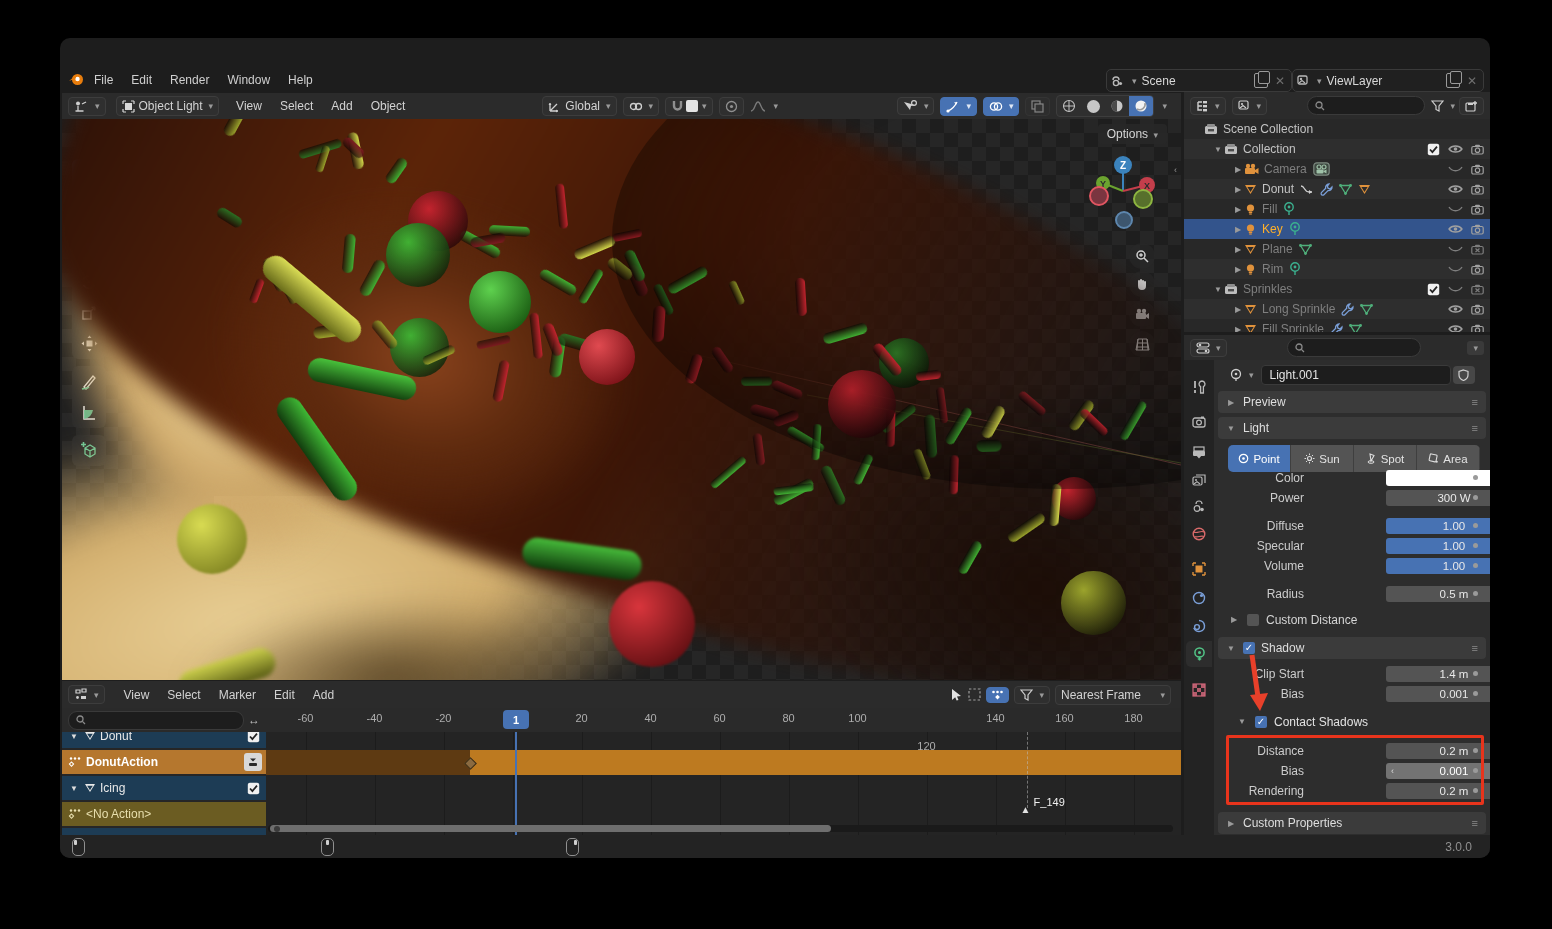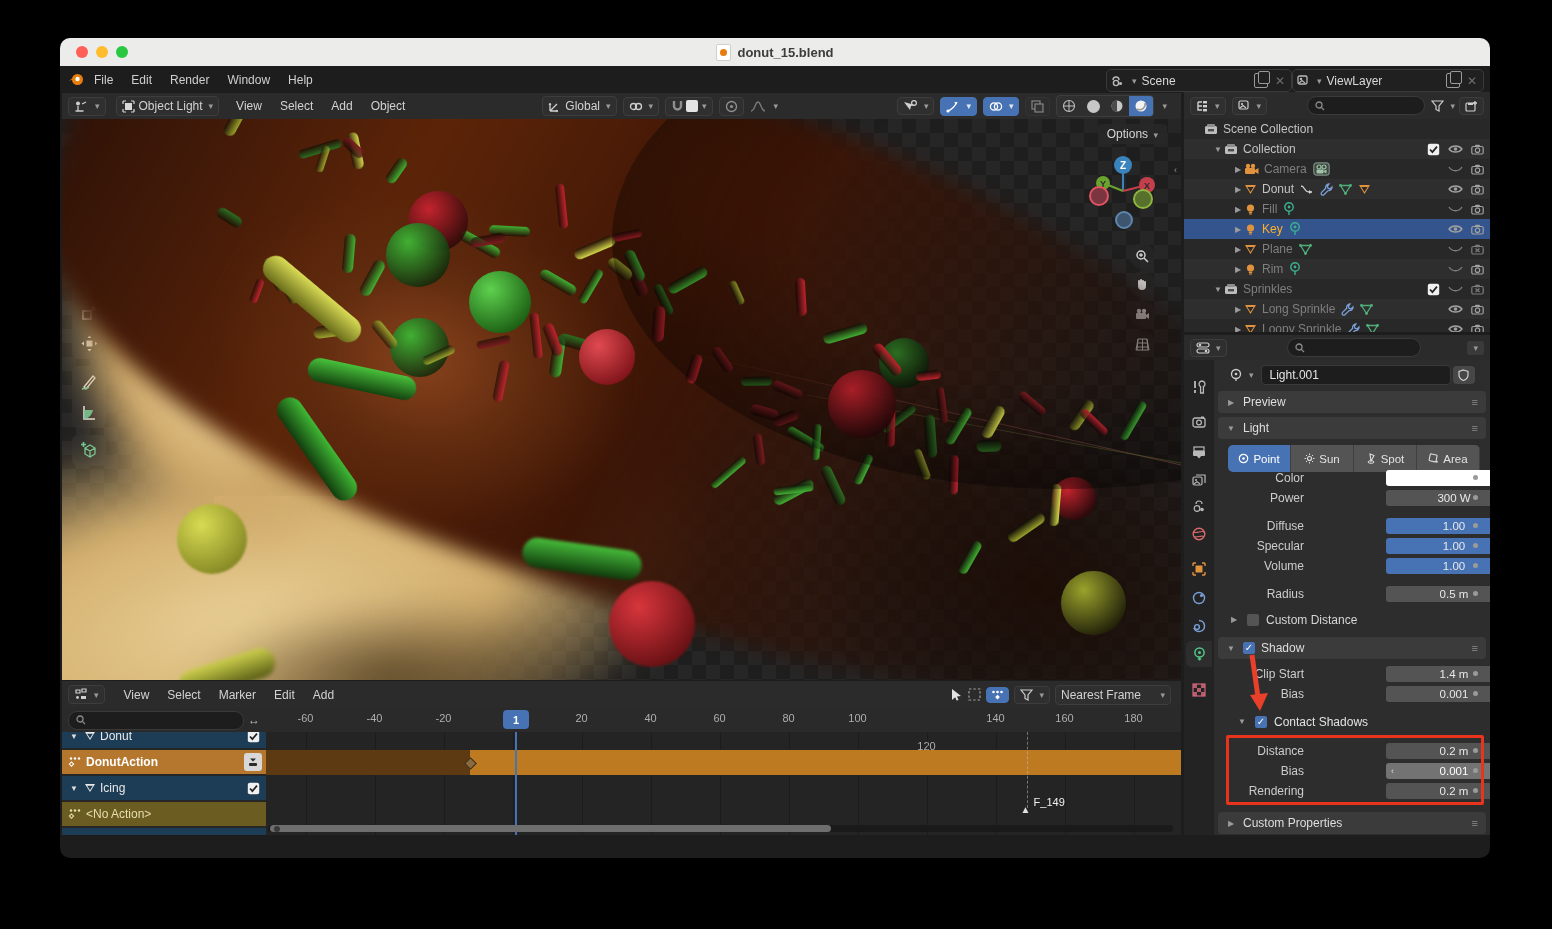--- a/index.html
+++ b/index.html
@@ -91,31 +91,20 @@
   .mouse-ico{width:11px;height:16px;border:1.5px solid #8f8f8f;border-radius:5px;position:relative;display:inline-block;}
   .mouse-ico i{position:absolute;top:1px;width:3px;height:5px;background:#cfcfcf;border-radius:1px;}
   #statusbar{position:absolute;left:0;bottom:0;right:0;height:23px;background:#232323;display:flex;align-items:center;color:#909090;font-size:12px;}
   svg{display:block;}
 </style>
 </head>
 <body>
 
 <div id="window">
 
-  <div id="titlebar">
-    <span class="tl" style="left:16px;background:#ff5f57;"></span>
-    <span class="tl" style="left:36px;background:#febc2e;"></span>
-    <span class="tl" style="left:56px;background:#28c840;"></span>
-    <span id="title">
-      <span class="doc-ico">
-          <i></i>
-        </span>
-      <span>donut_15.blend</span>
-    </span>
-  </div>
 
   <div id="topbar">
     <span style="margin-left:8px">
       <svg width="17" height="15" viewBox="0 0 17 15">
           <circle cx="9.5" cy="7.5" r="5.5" fill="#e87d0d"></circle>
           <circle cx="9.5" cy="7" r="2.2" fill="#fff"></circle>
           <path d="M1 9 L7 4 L8 6 Z" fill="#e87d0d"></path>
         </svg>
     </span>
     <span id="menu-row" style="display:flex">
@@ -889,21 +878,21 @@
         </div>
         <div class="orow" style="top: 200px;">
           <span style="width:48px"></span>
           <span class="tri">▶</span>
           <span style="display:inline-flex">
             <svg width="13" height="11" viewBox="0 0 13 11">
               <path d="M1 1 h11 L6.5 10 Z" fill="#e0923c"></path>
               <path d="M3.4 3 h6.2 L6.5 8 Z" fill="#2b2b2b"></path>
             </svg>
           </span>
-          <span class="nm dim ">Loopy Sprinkle</span>
+          <span class="nm dim ">Fill Sprinkle</span>
           <span style="margin-left:6px;display:inline-flex">
             <svg width="13" height="13" viewBox="0 0 13 13">
               <path d="M9 1 a3.4 3.4 0 0 0-3.3 4.3 L1.6 9.4 a1.6 1.6 0 0 0 2.3 2.3 L8 7.6 A3.4 3.4 0 0 0 12 4 l-2 2-2-.8-.6-2 Z" fill="none" stroke="#7a9fd8" stroke-width="1.3"></path>
             </svg>
           </span>
           <span style="margin-left:6px;display:inline-flex">
             <svg width="13" height="11" viewBox="0 0 13 11">
               <path d="M1.5 1.5 h10 L6.5 9.5 Z" fill="none" stroke="#4fae7a" stroke-width="1.3"></path>
               <circle cx="1.5" cy="1.5" r="1.4" fill="#4fae7a"></circle>
               <circle cx="11.5" cy="1.5" r="1.4" fill="#4fae7a"></circle>
@@ -1340,13 +1329,25 @@
         <div style="position: absolute; left: 760.6px; top: 0px; height: 76px; width: 0px; border-left: 1px dashed rgba(189, 189, 189, 0.533);"></div>
         <div style="position: absolute; left: 754.6px; top: 72px; color: rgb(226, 226, 226); font-size: 10px;">▲</div>
         <div style="position: absolute; left: 767.6px; top: 64px; color: rgb(240, 240, 240); font-size: 11px;">F_149</div>
         <div style="position: absolute; left: 2px; right: 8px; bottom: 3px; height: 7px; background: rgb(26, 26, 26); border-radius: 4px;">
           <div style="position: absolute; left: 2px; width: 62%; top: 0px; bottom: 0px; background: rgb(110, 110, 110); border-radius: 4px;"></div>
           <div style="position: absolute; left: 6px; top: 0.5px; width: 6px; height: 6px; border-radius: 50%; background: rgb(58, 58, 58);"></div>
         </div>
       </div>
   </div>
 
+  <div id="statusbar">
+    <span style="margin-left:12px" class="mouse-ico">
+        <i style="left:1px"></i>
+      </span>
+    <span style="margin-left:236px" class="mouse-ico">
+        <i style="left:3.5px"></i>
+      </span>
+    <span style="margin-left:232px" class="mouse-ico">
+        <i style="right:1px"></i>
+      </span>
+    <span style="margin-left:auto;margin-right:18px">3.0.0</span>
+  </div>
 </div>
 
 </body></html>

